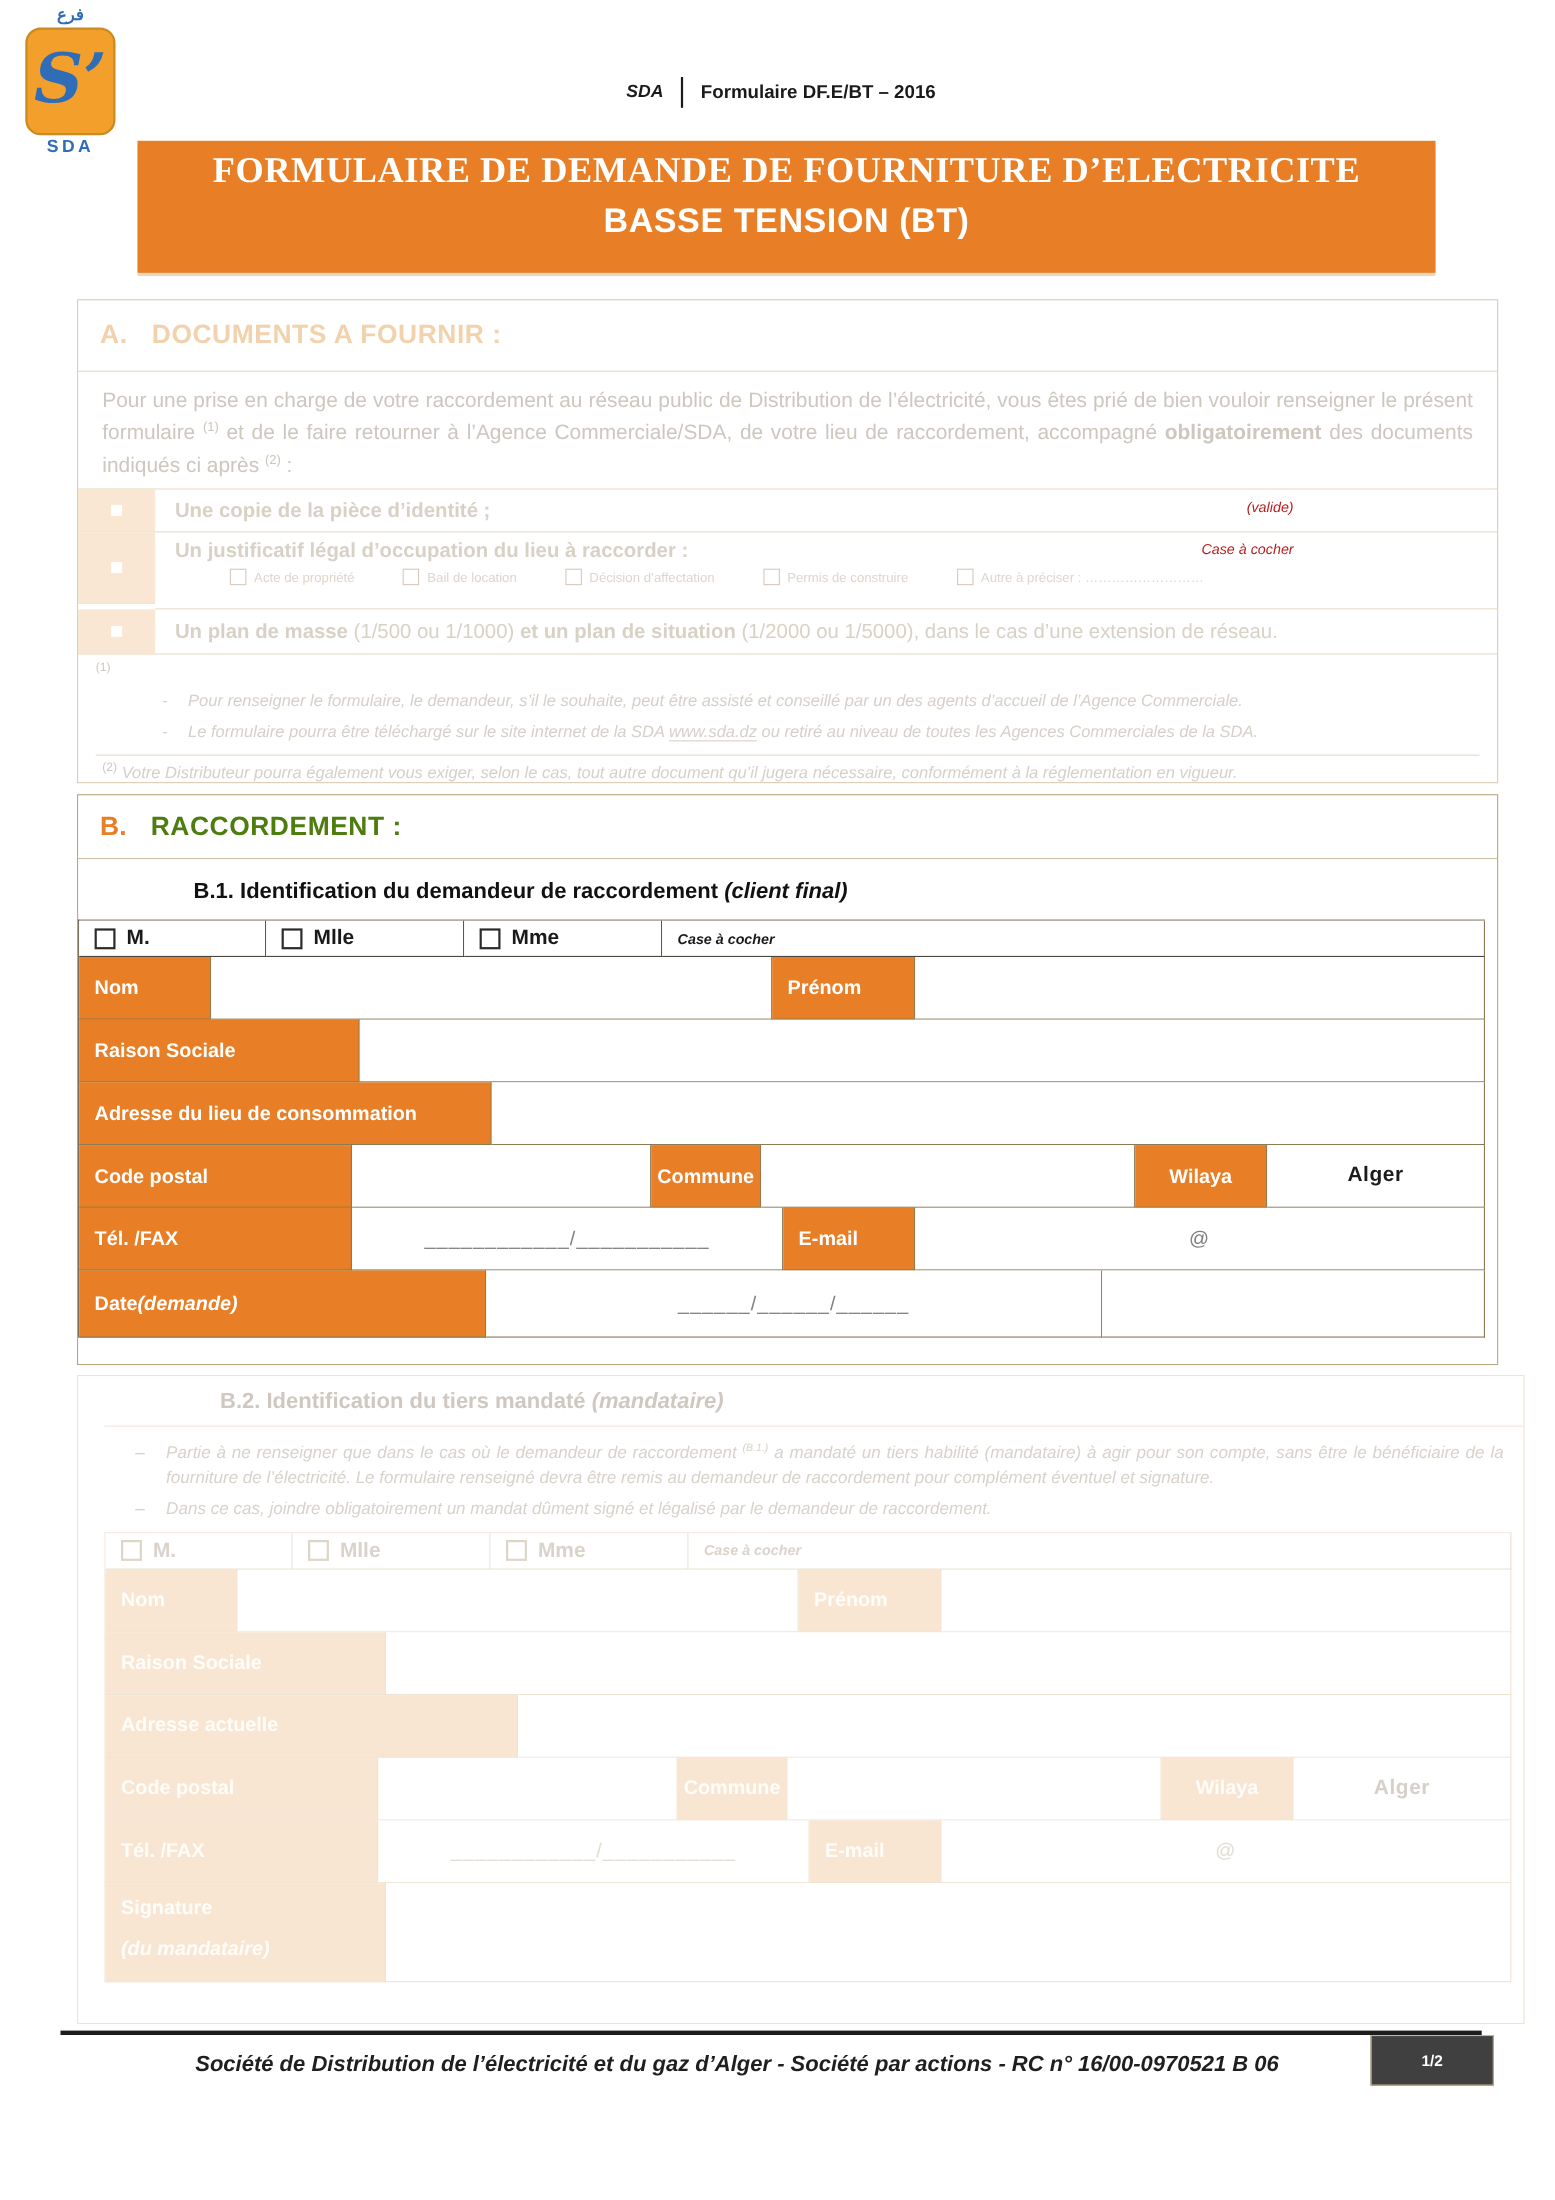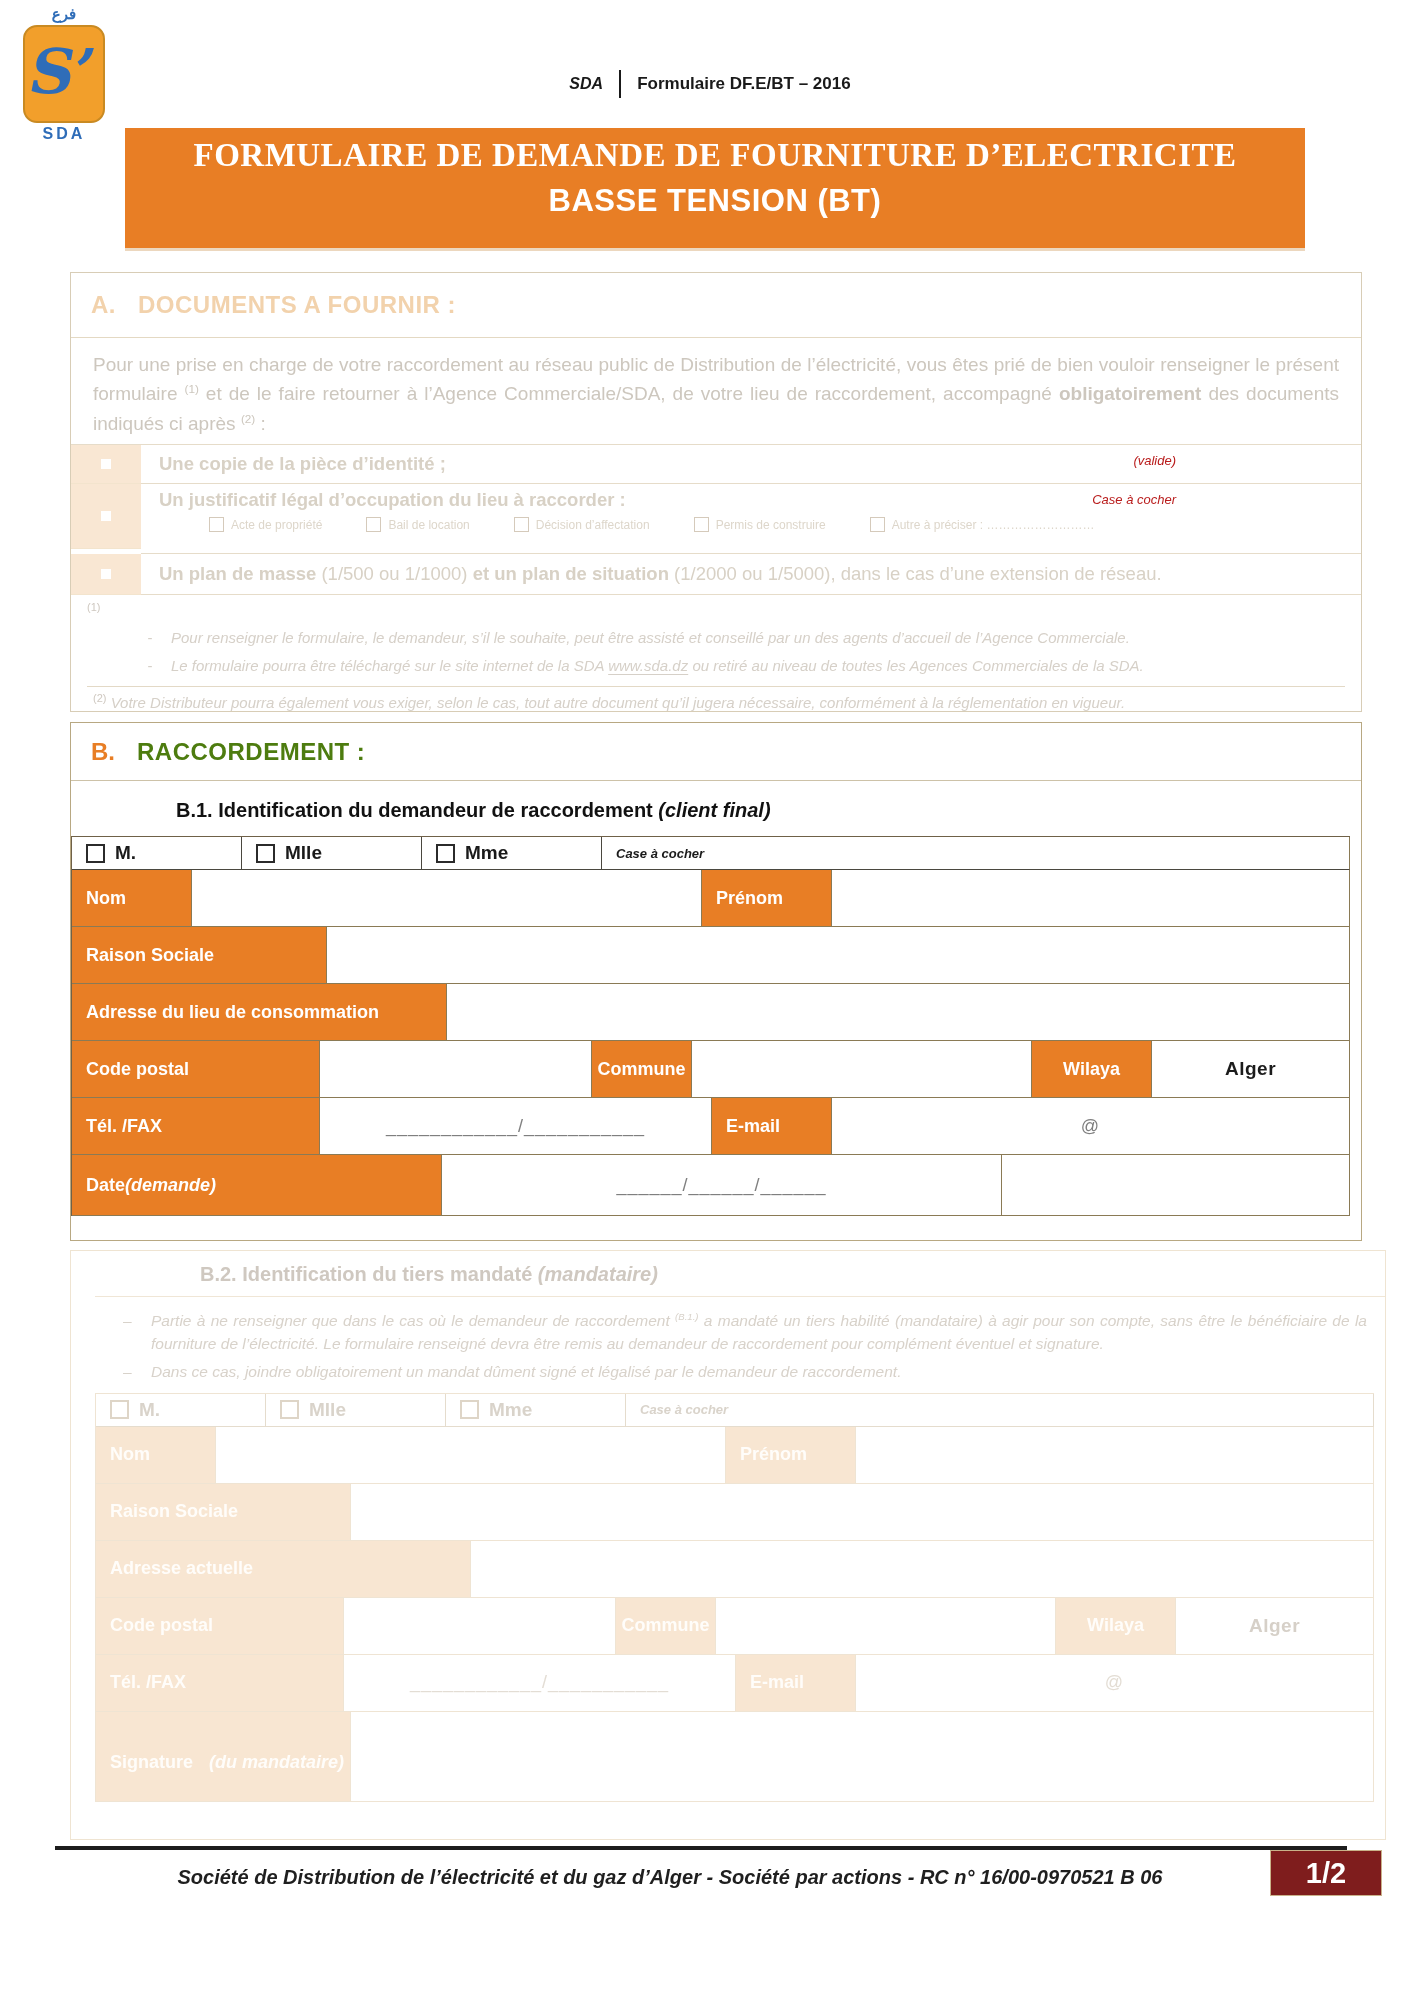--- a/index.html
+++ b/index.html
@@ -86,31 +86,31 @@
   .b2-note .dash{flex:0 0 12px;}
   .f .c{border-right:1px solid #efe4d3;border-bottom:1px solid #efe4d3;}
   .f .lab{background:#f8e6d2;color:#fffdfa;}
   .f .val-ctr{color:#e3ddd4;}
   .f .val-dark{color:#d6d0c8;font-weight:600;}
   .f.b-table{border-top:1px solid #efe4d3;border-left:1px solid #efe4d3;}
   .civ2 .c{border-right:1.5px solid #e5dccd;border-bottom:1.5px solid #e5dccd;font-weight:bold;
            font-size:19px;color:#d9d3ca;gap:10px;padding-left:14px;background:#fff;display:flex;align-items:center;}
   .civ2 .c.note{font-size:13px;font-style:italic;}
   .cb2{display:inline-block;width:15px;height:15px;border:2px solid #ded5c7;background:#fff;flex:0 0 auto;}
-  .sig-cell{align-items:center;justify-content:flex-start;
+  .sig-cell{flex-direction:column;align-items:flex-start;justify-content:flex-start;
             padding:12px 0 0 14px;gap:16px;}
   .sig-sub{font-style:italic;font-weight:bold;}
 
   
   .footer-line{position:absolute;left:55px;top:1846px;width:1292px;height:4px;background:#1c1c1c;}
   .footer-text{position:absolute;left:170px;top:1866px;width:1000px;text-align:center;
                font-size:20px;font-weight:bold;font-style:italic;color:#1f1f1f;}
-  .page-badge{position:absolute;left:1246px;top:1850px;width:110px;height:44px;background:#7f1d1d;
+  .page-badge{position:absolute;left:1246px;top:1850px;width:110px;height:44px;background:#404040;
               border:1px solid #c9b28a;display:flex;align-items:center;justify-content:center;
-              color:#fff;font-size:29px;font-weight:bold;margin-left:24px;}
+              color:#fff;font-size:14px;font-weight:bold;}
 </style>
 </head>
 <body>
 
 <div class="page">
 
   <div class="logo">
     <div class="logo-arabic" data-bind="header.logo_arabic">فرع</div>
     <div class="logo-box">
       <span class="logo-s" data-bind="header.logo_monogram">S’</span>

